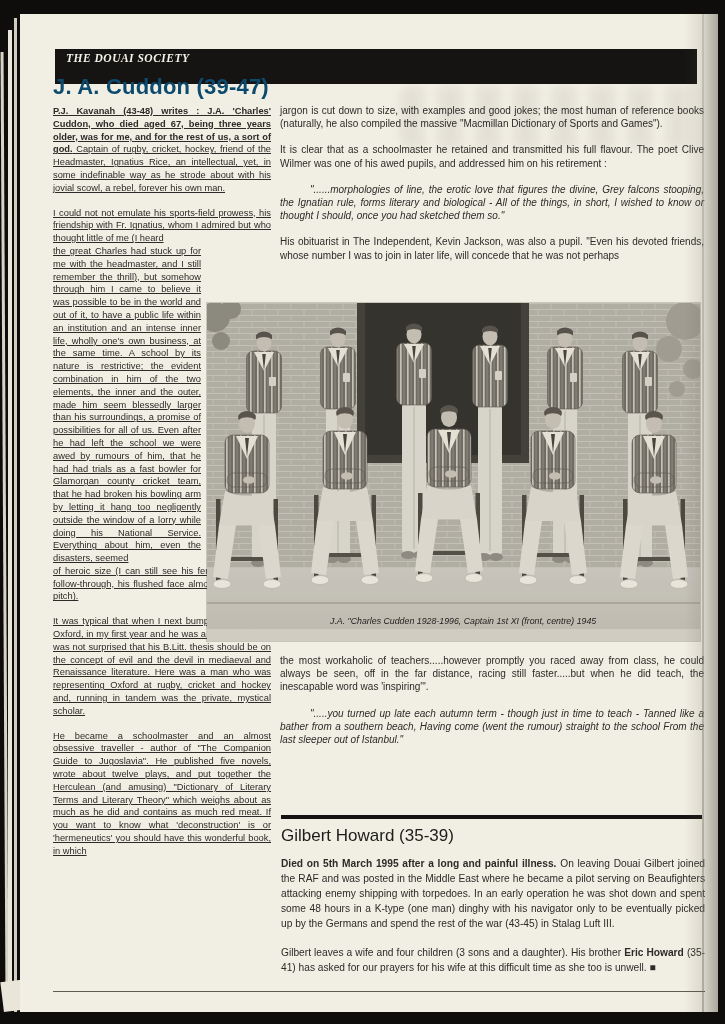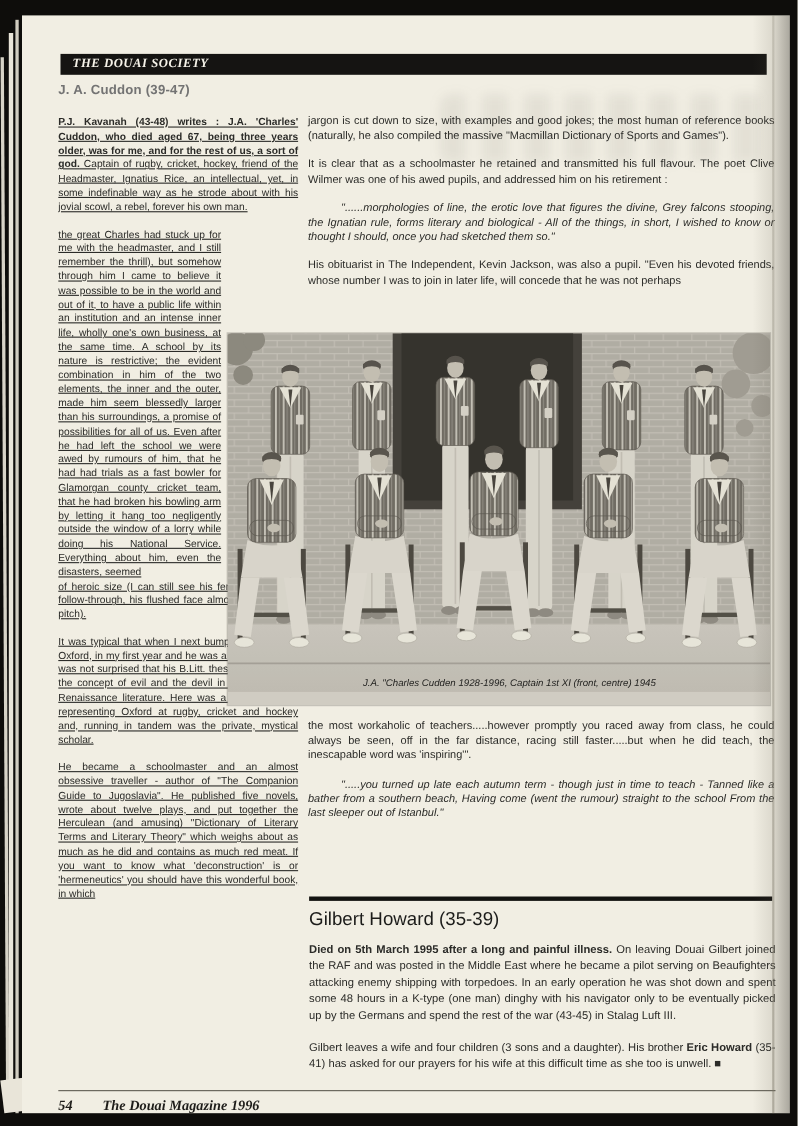--- a/index.html
+++ b/index.html
@@ -26,29 +26,29 @@
   .page-fold-line{
     position:absolute;right:14px;top:0;width:2px;height:100%;
     background:linear-gradient(to bottom, rgba(120,115,100,.25), rgba(120,115,100,.45));
   }
   .smudge{
     position:absolute;left:380px;top:72px;width:300px;height:62px;
     background:repeating-linear-gradient(90deg, rgba(96,92,82,.09) 0 24px, rgba(96,92,82,0) 24px 38px);
     filter:blur(5px);border-radius:10px;
   }
   .banner{
-    position:absolute;left:35px;top:35px;width:642px;height:19px;
+    position:absolute;left:35px;top:35px;width:642px;height:35px;
     background:#151412;color:#f5f2e8;
     font-family:"Liberation Serif","DejaVu Serif",serif;
     font-style:italic;font-weight:bold;font-size:11.5px;line-height:19px;
     letter-spacing:.5px;padding-left:11px;box-sizing:border-box;
   }
   .title{
     position:absolute;left:33px;top:60px;
-    font-size:12px;font-weight:bold;color:#737373;letter-spacing:.2px;
+    font-size:22px;font-weight:bold;color:#0c4a6e;letter-spacing:.2px;
   }
   .leftcol{
     position:absolute;left:33px;top:91px;width:218px;
     font-size:9.3px;line-height:12.8px;text-align:justify;text-decoration:underline;
   }
   .leftcol p{margin:0 0 12px 0;}
   .leftcol .seg{margin:0;}
   .seg.narrow{width:148px;}
   .seg.tailgap{margin-bottom:12px;}
   .rightcol{
@@ -103,20 +103,21 @@
   <div class="smudge"></div>
 
   <div class="banner">
     <span>THE DOUAI SOCIETY</span>
   </div>
 
   <div class="title">J. A. Cuddon (39-47)</div>
 
   <div class="leftcol">
     <p><b>P.J. Kavanah (43-48) writes : J.A. 'Charles' Cuddon, who died aged 67, being three years older, was for me, and for the rest of us, a sort of god.</b><span> Captain of rugby, cricket, hockey, friend of the Headmaster, Ignatius Rice, an intellectual, yet, in some indefinable way as he strode about with his jovial scowl, a rebel, forever his own man.</span></p>
+    <div class="seg">I could not not emulate his sports-field prowess, his friendship with Fr. Ignatius, whom I admired but who thought little of me (I heard</div>
     <div class="seg narrow">the great Charles had stuck up for me with the headmaster, and I still remember the thrill), but somehow through him I came to believe it was possible to be in the world and out of it, to have a public life within an institution and an intense inner life, wholly one's own business, at the same time. A school by its nature is restrictive; the evident combination in him of the two elements, the inner and the outer, made him seem blessedly larger than his surroundings, a promise of possibilities for all of us. Even after he had left the school we were awed by rumours of him, that he had had trials as a fast bowler for Glamorgan county cricket team, that he had broken his bowling arm by letting it hang too negligently outside the window of a lorry while doing his National Service. Everything about him, even the disasters, seemed</div>
     <div class="seg tailgap">of heroic size (I can still see his ferocious bowling follow-through, his flushed face almost touching the pitch).</div>
     <p>It was typical that when I next bumped into him, at Oxford, in my first year and he was a postgraduate, I was not surprised that his B.Litt. thesis should be on the concept of evil and the devil in mediaeval and Renaissance literature. Here was a man who was representing Oxford at rugby, cricket and hockey and, running in tandem was the private, mystical scholar.</p>
     <p>He became a schoolmaster and an almost obsessive traveller - author of "The Companion Guide to Jugoslavia". He published five novels, wrote about twelve plays, and put together the Herculean (and amusing) "Dictionary of Literary Terms and Literary Theory" which weighs about as much as he did and contains as much red meat. If you want to know what 'deconstruction' is or 'hermeneutics' you should have this wonderful book, in which</p>
   </div>
 
   <div class="rightcol">
     <p>jargon is cut down to size, with examples and good jokes; the most human of reference books (naturally, he also compiled the massive "Macmillan Dictionary of Sports and Games").</p>
     <p>It is clear that as a schoolmaster he retained and transmitted his full flavour. The poet Clive Wilmer was one of his awed pupils, and addressed him on his retirement :</p>
     <p class="quote">"......morphologies of line, the erotic love that figures the divine, Grey falcons stooping, the Ignatian rule, forms literary and biological - All of the things, in short, I wished to know or thought I should, once you had sketched them so."</p>
@@ -221,20 +222,16 @@
   <div class="divider"></div>
 
   <div class="howard-title">Gilbert Howard (35-39)</div>
 
   <div class="howard-body">
     <p><b>Died on 5th March 1995 after a long and painful illness.</b><span> On leaving Douai Gilbert joined the RAF and was posted in the Middle East where he became a pilot serving on Beaufighters attacking enemy shipping with torpedoes. In an early operation he was shot down and spent some 48 hours in a K-type (one man) dinghy with his navigator only to be eventually picked up by the Germans and spend the rest of the war (43-45) in Stalag Luft III.</span></p>
     <p><span>Gilbert leaves a wife and four children (3 sons and a daughter). His brother </span><b>Eric Howard</b><span> (35-41) has asked for our prayers for his wife at this difficult time as she too is unwell. ■</span></p>
   </div>
 
   <div class="footer-rule"></div>
-  <div class="footer">
-    <span>54</span>
-    <span class="mag">The Douai Magazine 1996</span>
-  </div>
 
   <div class="page-fold"></div>
   <div class="page-fold-line"></div>
 </div>
 
 </body></html>

